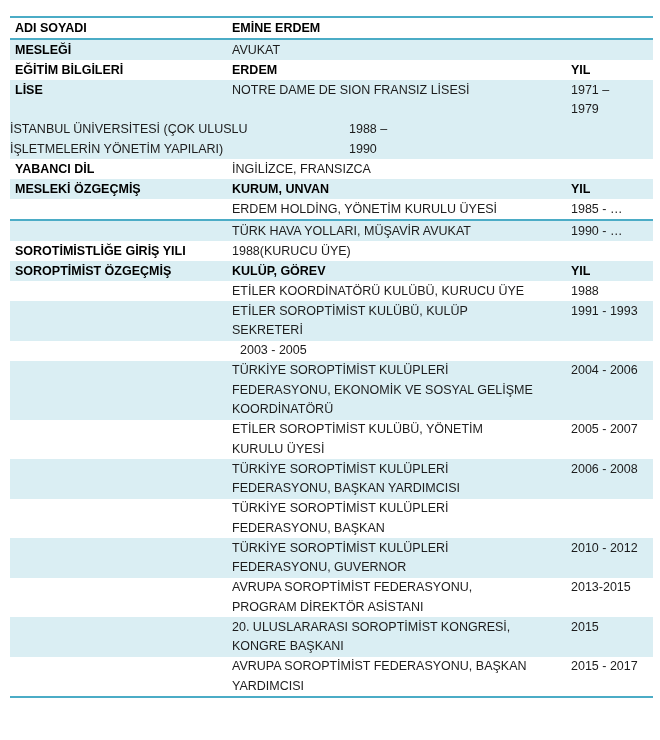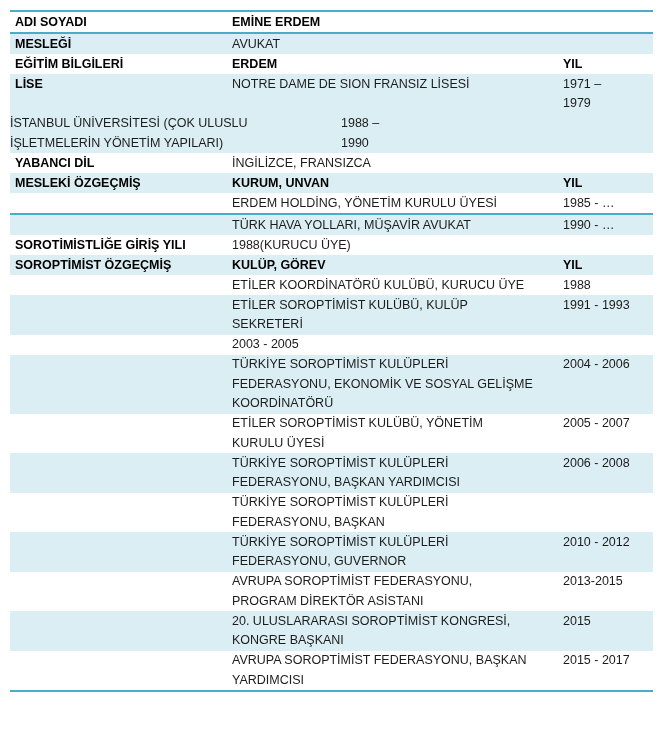--- a/index.html
+++ b/index.html
@@ -11,21 +11,21 @@
     position: relative;
     width: 660px;
     height: 740px;
     background: #ffffff;
     font-family: "Liberation Sans", sans-serif;
     overflow: hidden;
   }
   .cv-table {
     position: absolute;
     left: 10px;
-    top: 10px;
+    top: 16px;
     width: 643px;
     border-top: 2px solid var(--rule);
     border-bottom: 2px solid var(--rule);
   }
   .row {
     display: flex;
     align-items: stretch;
   }
   .row.shaded {
     background: var(--shade);
@@ -48,20 +48,21 @@
     font-weight: bold;
     color: #000000;
   }
   .c2 {
     width: 331px;
     padding-right: 8px;
   }
   .c3 {
     flex: 1;
     padding-right: 4px;
+    margin-left: 8px;
   }
   .cell.bold {
     font-weight: bold;
     color: #000000;
   }
 </style>
 </head>
 <body>
 
 <div class="page">

